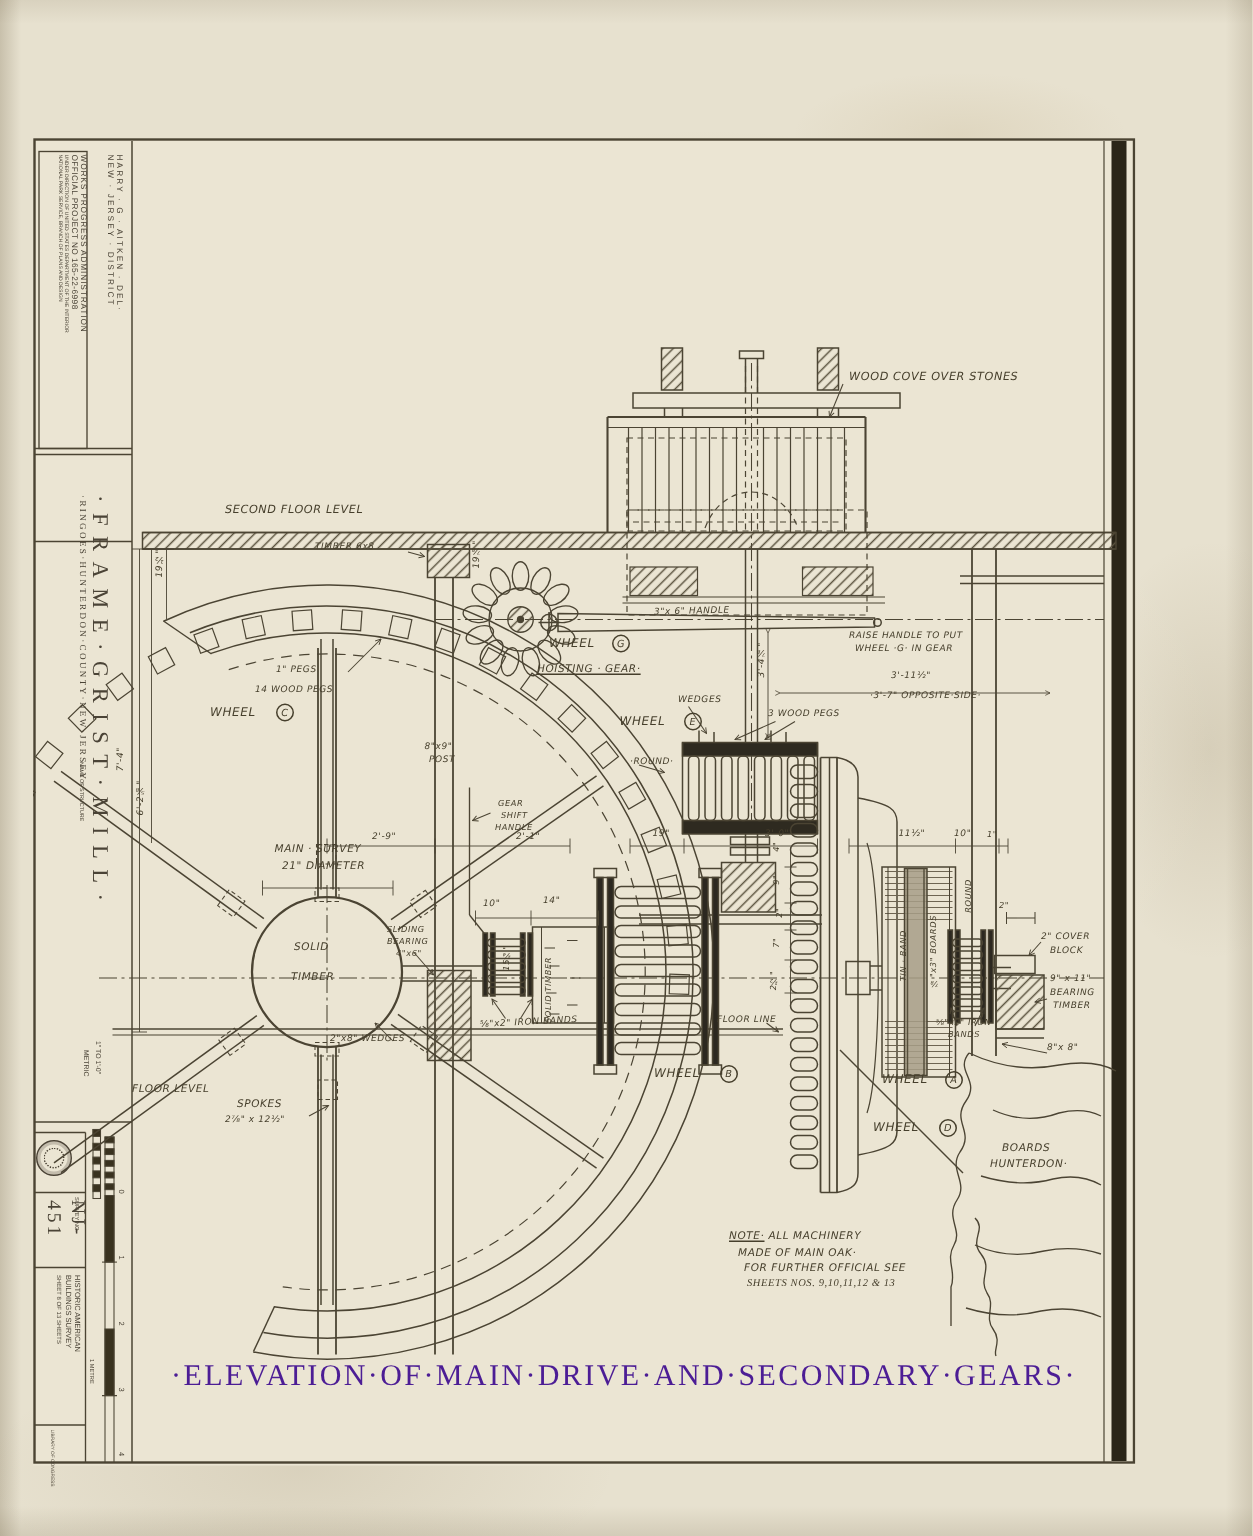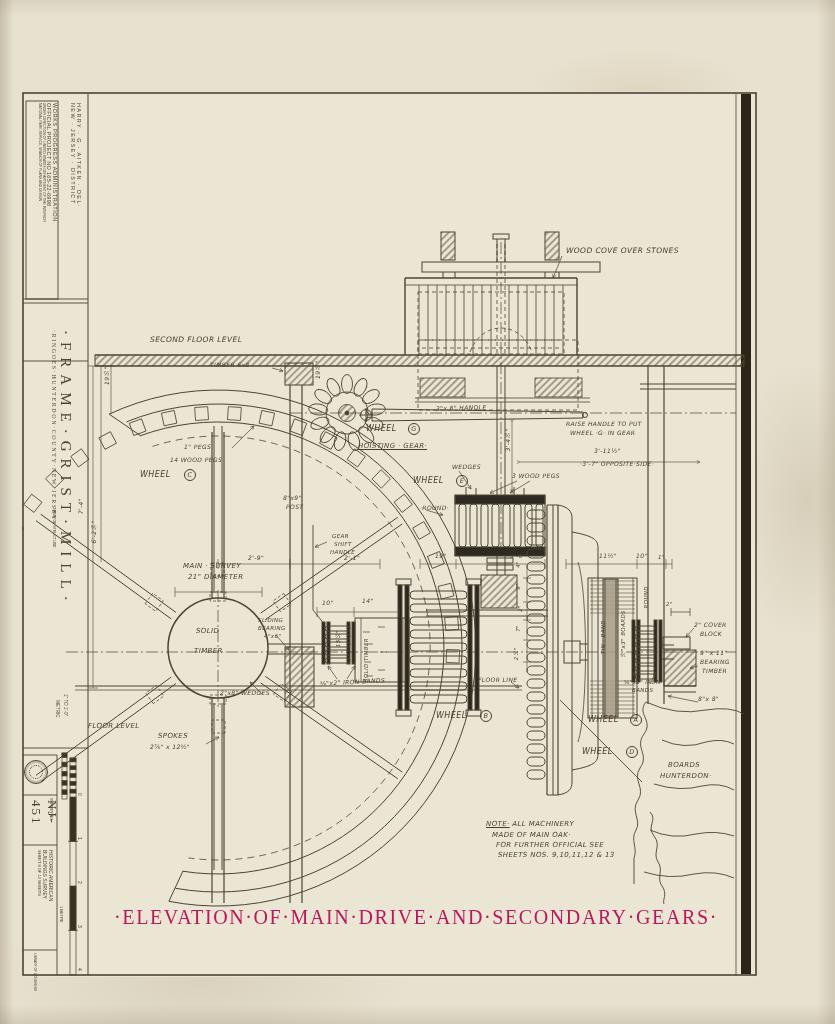--- a/index.html
+++ b/index.html
@@ -30,21 +30,21 @@
   .circ{display:inline-block;width:10px;height:10px;line-height:10px;border:1px solid #463f2c;
         border-radius:50%;text-align:center;font-size:6.5px;font-style:italic;vertical-align:middle;}
   .und{text-decoration:underline;}
   
   .strip{position:absolute;color:#4a4336;font-family:"Liberation Sans",sans-serif;}
   .v{writing-mode:vertical-rl;}
   .bigname{font-family:"Liberation Serif",serif;font-size:15px;letter-spacing:7px;color:#4a4336;}
   .loc2{font-family:"Liberation Serif",serif;font-size:6px;letter-spacing:1.6px;}
   .nj{font-family:"Liberation Serif",serif;font-size:13px;letter-spacing:2px;}
   .sheet-title{position:absolute;left:88px;top:906px;width:656px;text-align:center;
-       font-family:"Liberation Serif",serif;font-size:20px;letter-spacing:1.6px;color:#be185d;}
+       font-family:"Liberation Serif",serif;font-size:20px;letter-spacing:1.6px;color:#4c1d95;}
   .stamp{position:absolute;left:24px;top:760px;width:22px;height:22px;border:1.6px solid #4b4336;
        border-radius:50%;box-shadow:inset 0 0 0 2px rgba(75,67,54,.25);}
   .stamp:after{content:"";position:absolute;inset:4px;border:1px dotted #4b4336;border-radius:50%;}
   .note-line{position:absolute;font:italic 7px "DejaVu Sans",sans-serif;color:#463f2c;letter-spacing:.4px;white-space:nowrap;}
 </style>
 </head>
 <body>
 
 <div class="paper"></div>
 <div class="sheet-bg"></div>
@@ -643,16 +643,16 @@
 <span class="lbl sm vd" style="left:91px;top:520px;">6'-2⅝"</span>
 <span class="lbl sm vd" style="left:315px;top:360px;">19⅞"</span>
 
 <div>
   <span class="note-line" style="left:486px;top:820px;font-style:italic;">
     <span class="und">NOTE·</span>
     <span>ALL MACHINERY</span>
   </span>
   <span class="note-line" style="left:492px;top:831px;">MADE OF MAIN OAK·</span>
   <span class="note-line" style="left:496px;top:841px;">FOR FURTHER OFFICIAL SEE</span>
-  <span class="note-line" style="left:498px;top:851px;">SHEETS NOS. 9,10,11,12 &amp; 13</span>
+  <span class="note-line" style="left:498px;top:851px;font-family:Liberation Serif, serif;">SHEETS NOS. 9,10,11,12 &amp; 13</span>
 </div>
 
 <div class="sheet-title">·ELEVATION·OF·MAIN·DRIVE·AND·SECONDARY·GEARS·</div>
 
 </body></html>

